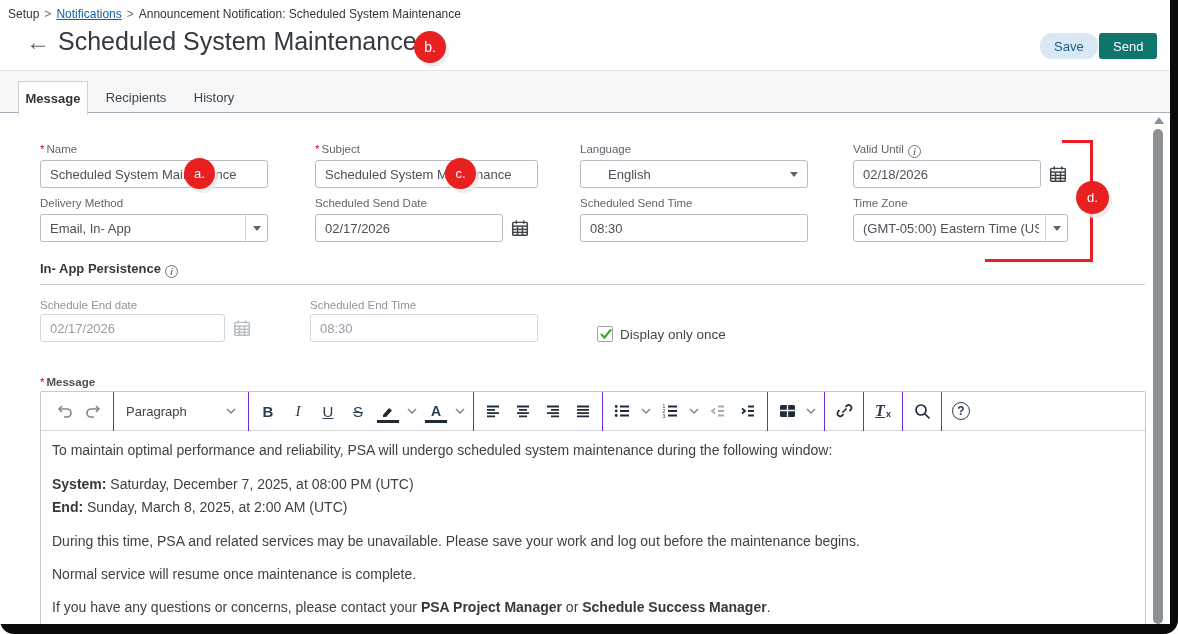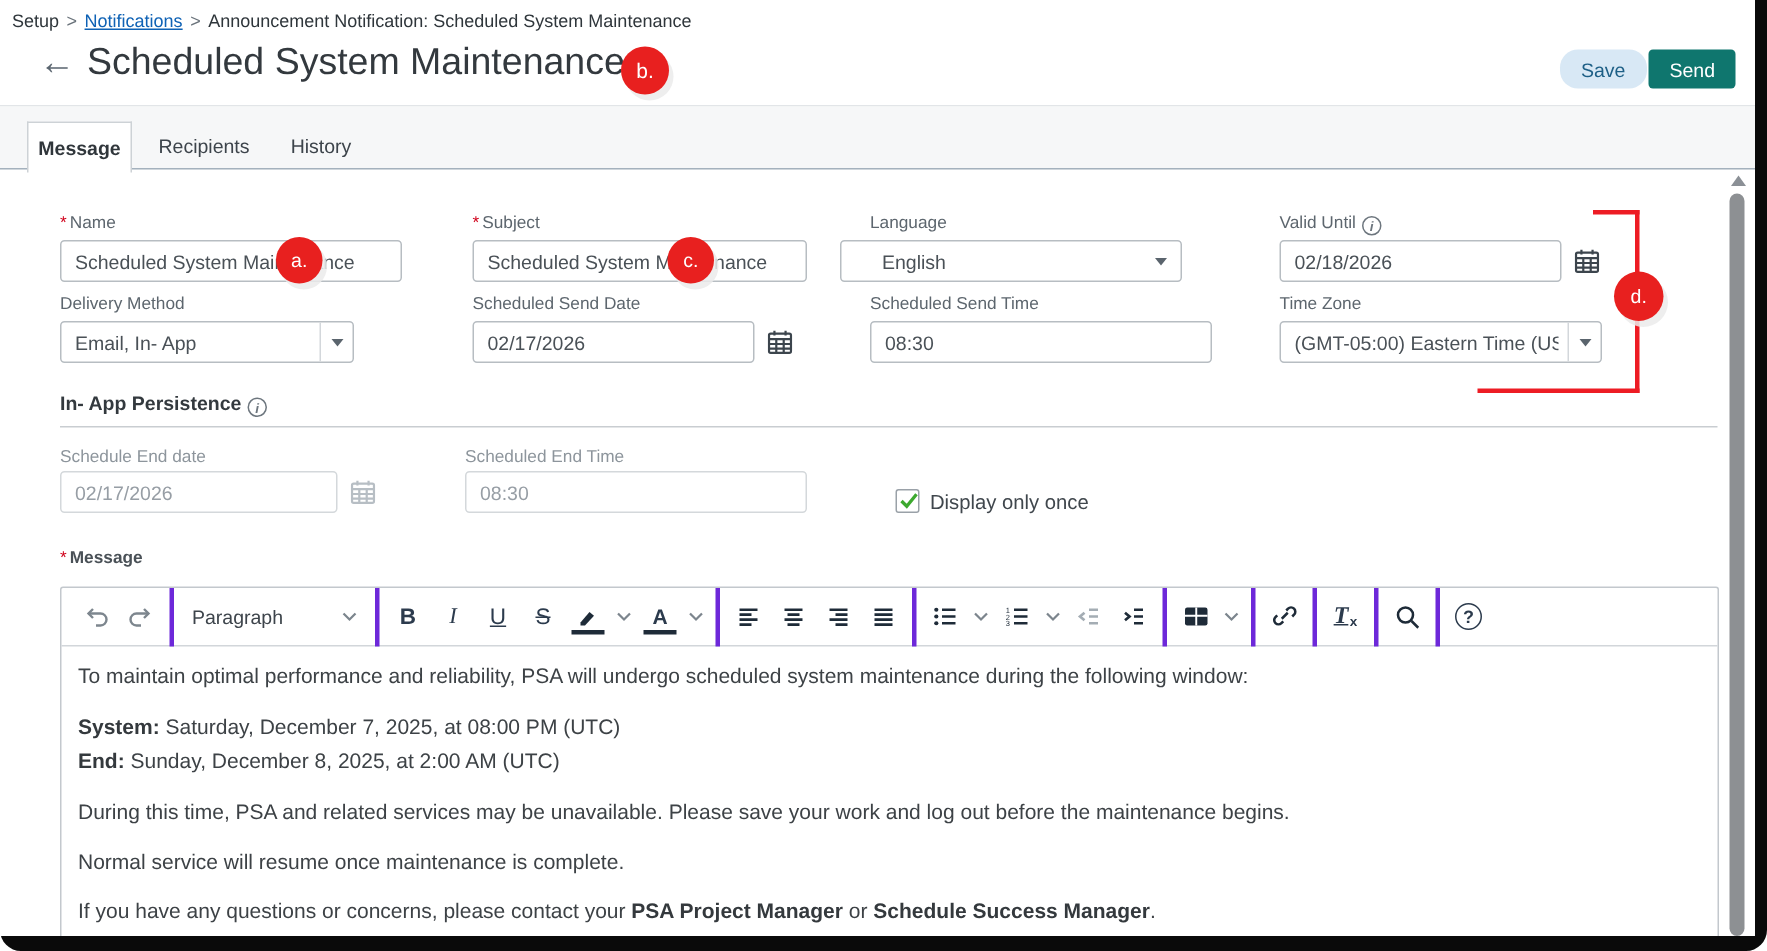--- a/index.html
+++ b/index.html
@@ -57,21 +57,21 @@
   .badge-c { left:445px; top:158px; width:31px; height:31px; }
   .badge-d { left:1076px; top:181px; width:33px; height:33px; z-index:21; }
   .bracket { position:absolute; background:#ed1c24; z-index:19; }
   .bracket-v { left:1090px; top:140px; width:3px; height:122px; }
   .bracket-top { left:1062px; top:140px; width:31px; height:3px; }
   .bracket-bottom { left:985px; top:259px; width:108px; height:3px; }
 
   
   .editor { position:absolute; left:40px; top:391px; width:1106px; height:240px; border:1px solid #c3c8cd; border-radius:2px; background:#fff; }
   .toolbar { display:flex; align-items:center; height:39px; border-bottom:1px solid #d2d6da; padding:0 4px; }
-  .tgroup { display:flex; align-items:center; height:39px; padding:0 4px; border-right:3px solid #6d28d9; }
+  .tgroup { display:flex; align-items:center; height:39px; padding:0 4px; border-right:1px solid #6d28d9; }
   .tgroup:last-child { border-right:none; }
   .tbtn { min-width:30px; height:28px; display:flex; align-items:center; justify-content:center; color:#2c3b4d; cursor:pointer; border-radius:2px; font-size:15px; }
   .tbtn.narrow { min-width:18px; }
   .tbtn.disabled { color:#a4adb4; cursor:default; }
   .glyph-b { font-weight:bold; }
   .glyph-i { font-style:italic; font-family:"Liberation Serif", serif; }
   .glyph-u { text-decoration:underline; }
   .glyph-s { text-decoration:line-through; }
   .underbar { position:relative; }
   .underbar::after { content:""; position:absolute; left:4px; right:4px; bottom:2px; height:3px; background:#1e2b38; }
@@ -118,42 +118,42 @@
 
   <div class="flabel" style="left:40px; top:143px;"><span class="req">*</span><span>Name</span></div>
   <div class="flabel" style="left:315px; top:143px;"><span class="req">*</span><span>Subject</span></div>
   <div class="flabel" style="left:580px; top:143px;">Language</div>
   <div class="flabel" style="left:853px; top:143px;"><span>Valid Until</span><span class="info-icon">i</span></div>
 
   <input class="finput" style="left: 40px; top: 160px; width: 228px;" readonly="" value="Scheduled System Maintenance">
   <div class="badge badge-a">a.</div>
   <input class="finput" style="left: 315px; top: 160px; width: 223px;" readonly="" value="Scheduled System Maintenance">
   <div class="badge badge-c">c.</div>
-  <div class="fselect" style="left:560px; top:160px; width:228px;padding-left:27px;">
+  <div class="fselect" style="left:580px; top:160px; width:228px;padding-left:27px;">
     <span class="sel-text">English</span>
     <span class="arrow-dn"></span>
   </div>
   <input class="finput" style="left: 853px; top: 160px; width: 188px;" readonly="" value="02/18/2026">
   <svg class="cal-icon" style="left:1049px; top:165px;" viewBox="0 0 16 16" fill="none" stroke="currentColor" stroke-width="1.3">
     <rect x="1.5" y="3" width="13" height="11.5" rx="1"></rect>
         <line x1="1.5" y1="6.3" x2="14.5" y2="6.3"></line>
     <line x1="4.7" y1="1.3" x2="4.7" y2="4.2"></line>
         <line x1="11.3" y1="1.3" x2="11.3" y2="4.2"></line>
     <line x1="1.5" y1="9.2" x2="14.5" y2="9.2"></line>
         <line x1="1.5" y1="11.9" x2="14.5" y2="11.9"></line>
     <line x1="5.8" y1="6.3" x2="5.8" y2="14.5"></line>
         <line x1="10.2" y1="6.3" x2="10.2" y2="14.5"></line>
   </svg>
 
   <div class="flabel" style="left:40px; top:197px;">Delivery Method</div>
   <div class="flabel" style="left:315px; top:197px;">Scheduled Send Date</div>
   <div class="flabel" style="left:580px; top:197px;">Scheduled Send Time</div>
   <div class="flabel" style="left:853px; top:197px;">Time Zone</div>
 
-  <div class="fselect" style="left:40px; top:214px; width:196px;">
+  <div class="fselect" style="left:40px; top:214px; width:228px;">
     <span class="sel-text">Email, In- App</span>
     <span class="arrow-box">
           <span class="arrow-dn"></span>
         </span>
   </div>
   <input class="finput" style="left: 315px; top: 214px; width: 188px;" readonly="" value="02/17/2026">
   <svg class="cal-icon" style="left:511px; top:219px;" viewBox="0 0 16 16" fill="none" stroke="currentColor" stroke-width="1.3">
     <rect x="1.5" y="3" width="13" height="11.5" rx="1"></rect>
         <line x1="1.5" y1="6.3" x2="14.5" y2="6.3"></line>
     <line x1="4.7" y1="1.3" x2="4.7" y2="4.2"></line>
@@ -196,21 +196,21 @@
   </svg>
   <input class="finput disabled-field" style="left: 310px; top: 314px; width: 228px;" readonly="" value="08:30">
 
   <div class="checkbox">
     <svg width="14" height="14" viewBox="0 0 14 14">
           <polyline points="2,7 5.5,10.5 12,2.5" fill="none" stroke="#3da92f" stroke-width="2.2"></polyline>
         </svg>
   </div>
   <div class="checkbox-label">Display only once</div>
 
-  <div class="flabel" style="left:40px; top:366px;"><span class="req">*</span><span style="font-weight:bold; color:#4a5157;">Message</span></div>
+  <div class="flabel" style="left:40px; top:376px;"><span class="req">*</span><span style="font-weight:bold; color:#4a5157;">Message</span></div>
 
   <div class="editor">
     <div class="toolbar">
       <div class="tgroup">
         <div class="tbtn" style="color:#7f8godfather890;">
           <svg width="18" height="16" viewBox="0 0 18 16" fill="none" stroke="#7d868e" stroke-width="1.6">
                 <path d="M4 6h8a4 4 0 0 1 0 8h-3"></path>
                 <path d="M7 3L4 6l3 3"></path>
               </svg>
         </div>
@@ -361,21 +361,21 @@
         <div class="tbtn">
               <span class="help-circle">?</span>
             </div>
       </div>
     </div>
 
     <div class="ebody">
       <p><span>To maintain optimal performance and reliability, PSA will undergo scheduled system maintenance during the following window:</span></p>
       <p class="startend">
         <b>System:</b><span> Saturday, December 7, 2025, at 08:00 PM (UTC)</span><br>
-        <b>End:</b><span> Sunday, December 8, 2025, at 2:00 AM (UTC)</span>
+        <b>End:</b><span> Sunday, March 8, 2025, at 2:00 AM (UTC)</span>
       </p>
       <p><span>During this time, PSA and related services may be unavailable. Please save your work and log out before the maintenance begins.</span></p>
       <p><span>Normal service will resume once maintenance is complete.</span></p>
       <p><span>If you have any questions or concerns, please contact your </span><b>PSA Project Manager</b><span> or </span><b>Schedule Success Manager</b><span>.</span></p>
 
     </div>
   </div>
 
   <div class="scrollbar">
     <div class="scroll-up"></div>

